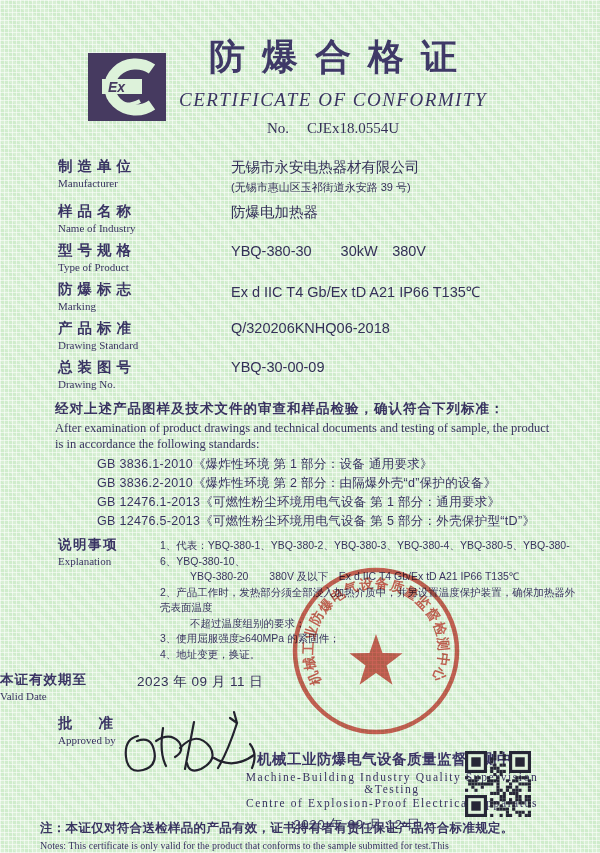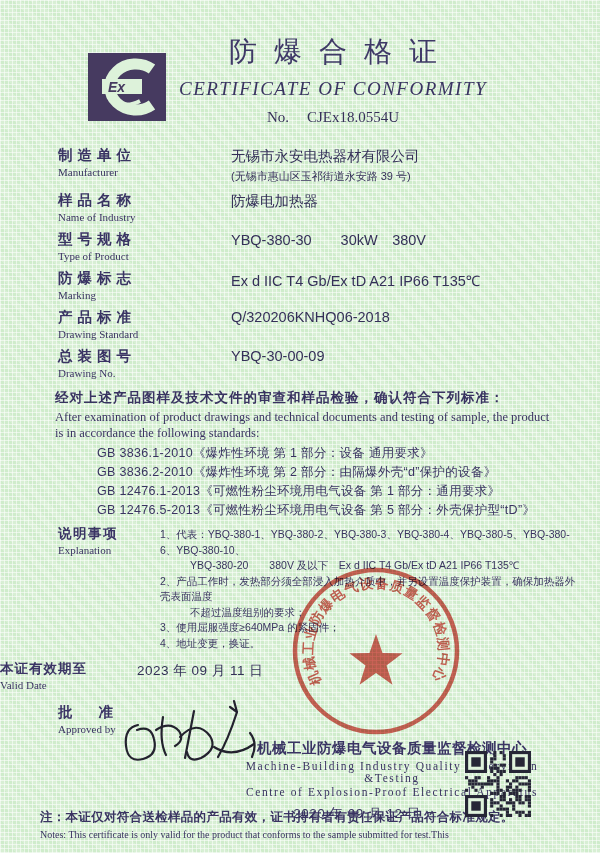--- a/index.html
+++ b/index.html
@@ -11,21 +11,21 @@
     background-color:#cfeccb;
     background-image:
       repeating-linear-gradient(0deg, rgba(255,255,255,.55) 0 1px, transparent 1px 4px),
       repeating-linear-gradient(90deg, rgba(255,255,255,.55) 0 1px, transparent 1px 4px),
       repeating-linear-gradient(45deg, rgba(255,255,255,.18) 0 6px, transparent 6px 12px);
   }
 
   
   .logo { position:absolute; left:88px; top:53px; width:78px; height:68px; }
   .header { padding-top:33px; margin-left:118px; width:430px; text-align:center; }
-  .title-cn { font-size:28px; font-weight:400; letter-spacing:17px; padding-left:17px; color:#3f3967; }
+  .title-cn { font-size:36px; font-weight:700; letter-spacing:17px; padding-left:17px; color:#3f3967; }
   .title-en { font-family:"Liberation Serif", serif; font-size:19px; letter-spacing:1.5px; margin-top:7px; color:#3a3462;font-style:italic; }
   .cert-no { font-family:"Liberation Serif", serif; font-size:15px; margin-top:9px; color:#353058; }
   .cert-no .num { margin-left:18px; }
 
   
   .fields { margin-top:20px; padding-left:58px; padding-right:36px; }
   .row { display:flex; margin-bottom:7px;gap:36px; }
   .labels { width:137px; flex:none; }
   .lab-cn { font-size:14.5px; font-weight:700; letter-spacing:5px; color:#3a3464; }
   .lab-en { font-family:"Liberation Serif", serif; font-size:11px; margin-top:1px; color:#393361; }

